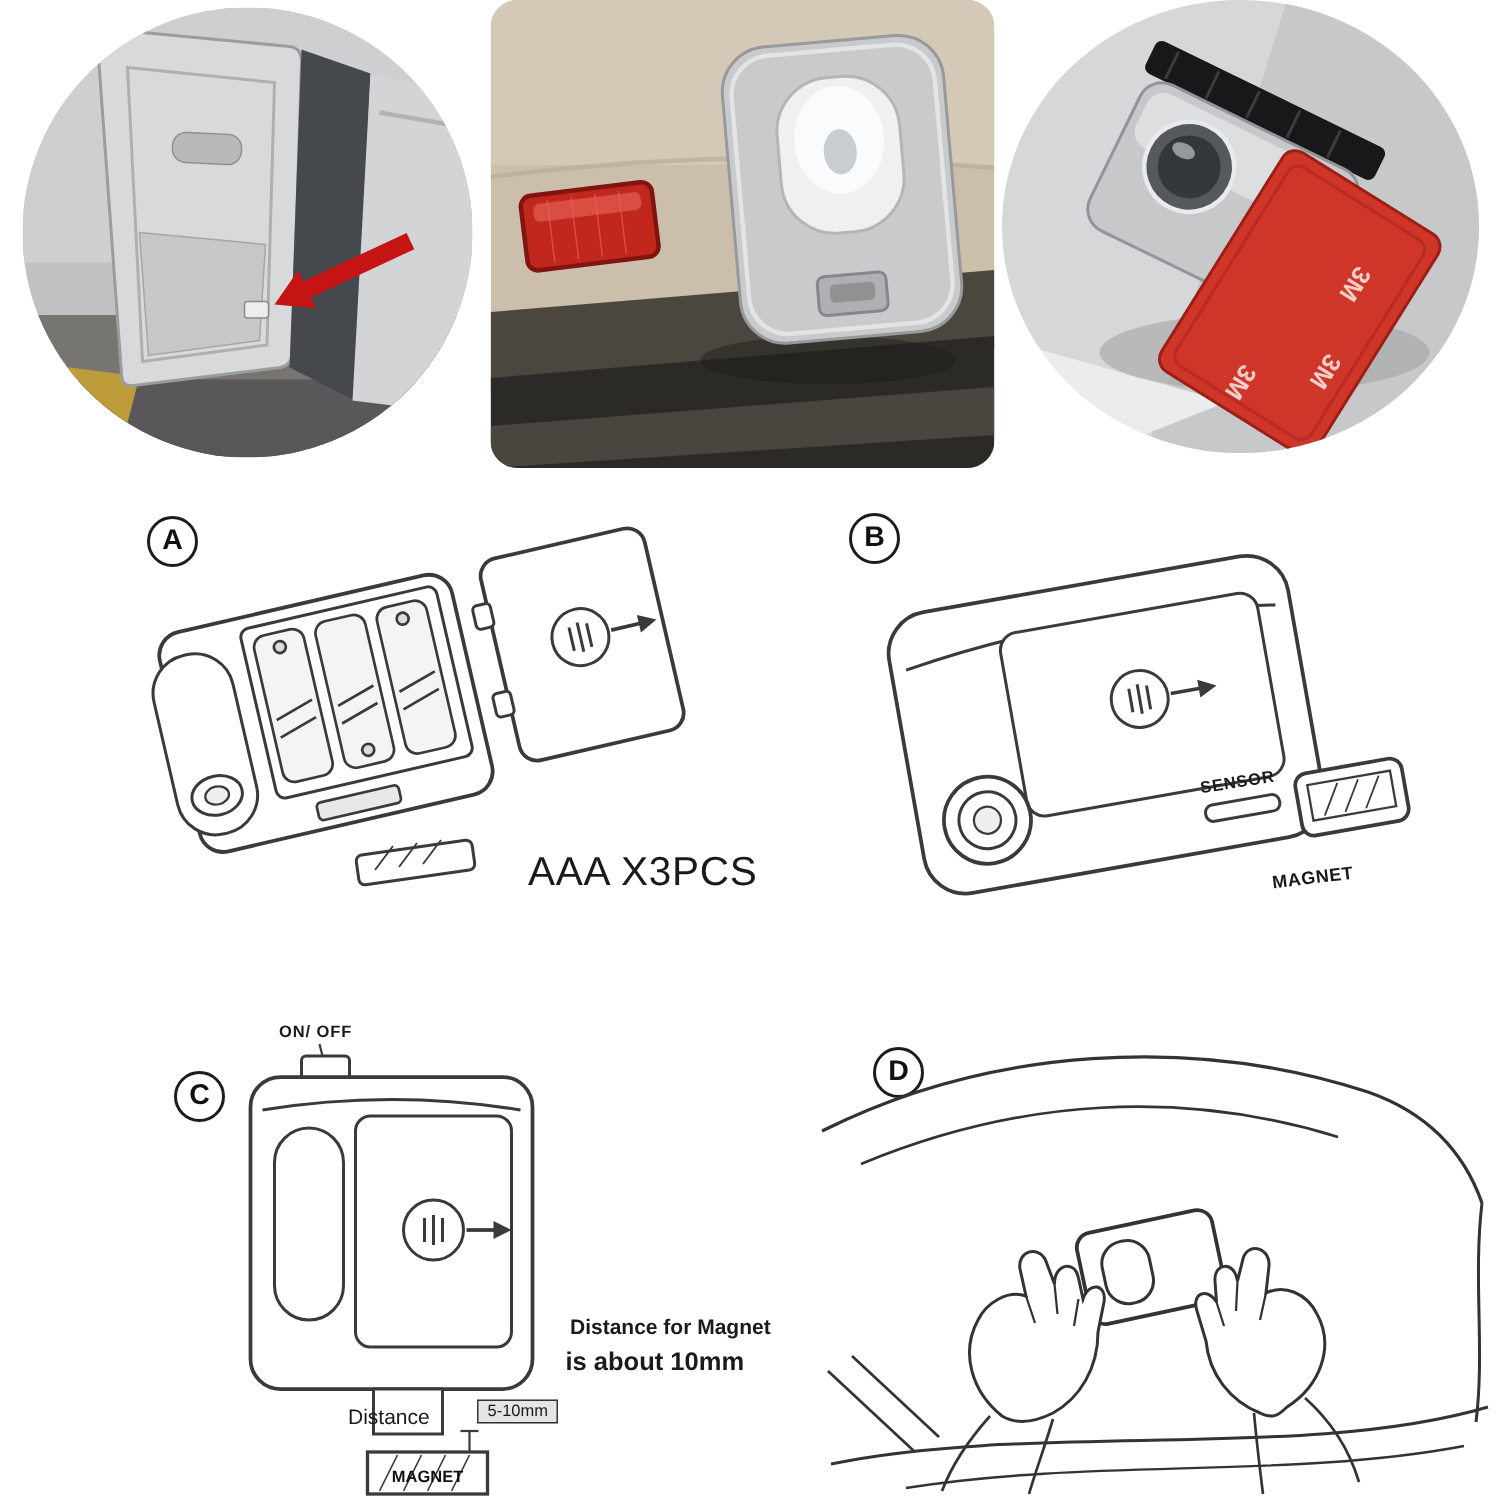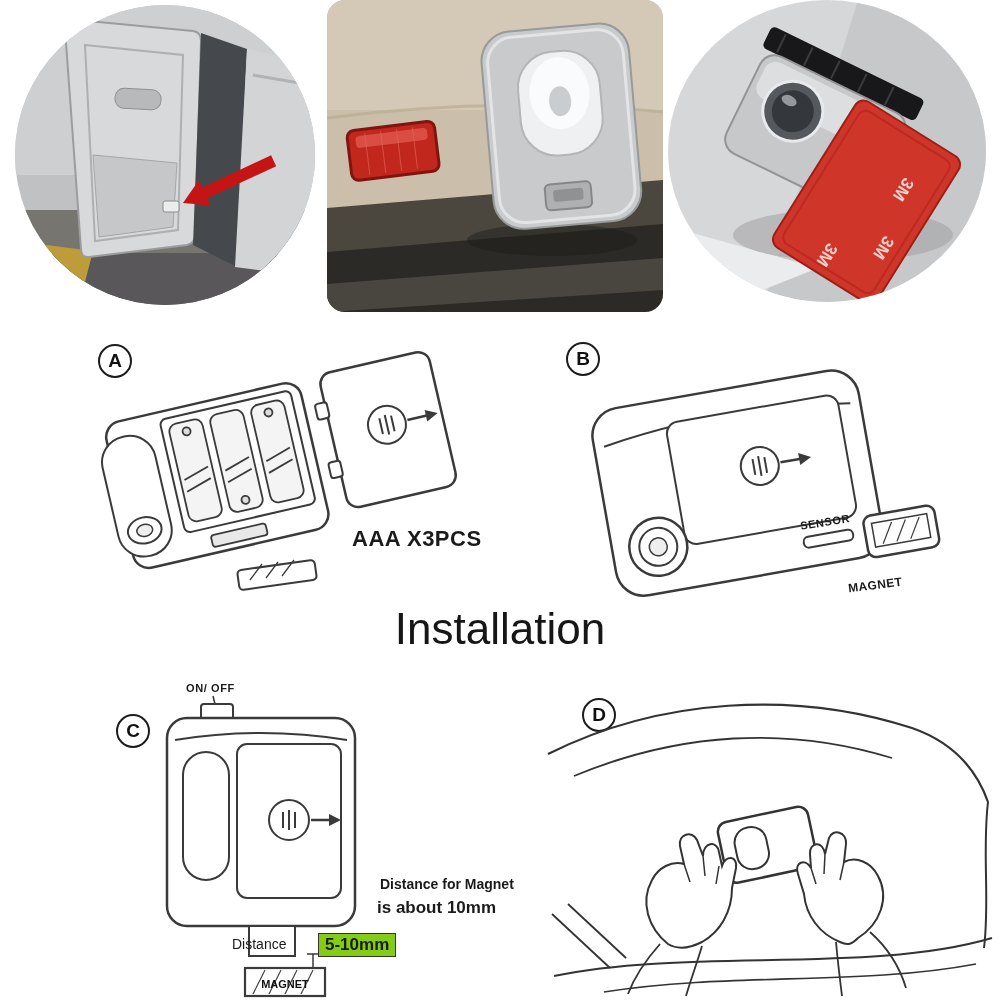--- a/index.html
+++ b/index.html
@@ -6,28 +6,28 @@
   .canvas{position:relative;width:1000px;height:1000px;background:#fff;overflow:hidden;
           font-family:"Liberation Sans",sans-serif;color:#1a1a1a;}
   .abs{position:absolute;}
   .photo{position:absolute;overflow:hidden;}
   .circle{border-radius:50%;}
   .rounded{border-radius:18px;}
   .badge{position:absolute;width:30px;height:30px;border:2.5px solid #1c1c1c;border-radius:50%;
          display:flex;align-items:center;justify-content:center;font-weight:bold;font-size:19px;
          color:#111;background:#fff;}
   .title{position:absolute;left:0;right:0;top:604px;text-align:center;font-size:44px;color:#161616;}
-  .cap-a{position:absolute;font-size:22px;font-weight:bold;letter-spacing:.5px;}
+  .cap-a{position:absolute;font-size:27px;font-weight:normal;letter-spacing:.5px;margin-top:40px;}
   .lbl-xs{position:absolute;font-size:11px;font-weight:bold;letter-spacing:.6px;}
   .lbl-s{position:absolute;font-size:12px;font-weight:bold;letter-spacing:.4px;}
   .note1{position:absolute;font-size:14px;font-weight:bold;margin-left:20px;}
   .note2{position:absolute;font-size:17px;font-weight:bold;padding-left:20px;}
   .dist{position:absolute;font-size:14px;font-weight:normal;}
-  .distbox{position:absolute;font-size:17px;font-weight:bold;border:1.5px solid #333;
-           padding:1px 6px;background:#84cc16;}
+  .distbox{position:absolute;font-size:11px;font-weight:normal;border:1.5px solid #333;
+           padding:1px 6px;background:#e5e5e5;}
   svg{display:block;}
 </style>
 </head>
 <body>
 
 <div class="canvas">
 
   <figure class="photo circle" style="left:15px;top:5px;width:300px;height:300px;margin:0;">
     <svg width="300" height="300" viewBox="0 0 300 300">
       <rect width="300" height="300" fill="#bfc1c3"></rect>
@@ -174,21 +174,20 @@
         <rect x="260" y="158" width="56" height="24" stroke-width="1.5"></rect>
         <line x1="268" y1="180" x2="280" y2="160" stroke-width="1.2"></line>
         <line x1="282" y1="180" x2="294" y2="160" stroke-width="1.2"></line>
         <line x1="296" y1="180" x2="308" y2="160" stroke-width="1.2"></line>
       </g>
     </g>
   </svg>
   <span class="lbl-xs" style="left:800px;top:516px;transform:rotate(-9deg);">SENSOR</span>
   <span class="lbl-s" style="left:848px;top:578px;transform:rotate(-7deg);">MAGNET</span>
 
-  <h1 class="title" style="margin:0;font-weight:400;">Installation</h1>
 
   <span class="badge" style="left:116px;top:714px;">C</span>
   <span class="lbl-xs" style="left:186px;top:682px;">ON/ OFF</span>
   <svg class="abs" style="left:95px;top:670px;" width="400" height="330" viewBox="0 0 400 330">
     <line x1="118" y1="26" x2="122" y2="42" stroke="#3a3a3a" stroke-width="1.5"></line>
     <g transform="translate(72,48)" fill="#fff" stroke="#3a3a3a">
       <rect x="34" y="-14" width="32" height="16" rx="3" stroke-width="2"></rect>
       <rect x="0" y="0" width="188" height="208" rx="20" stroke-width="2.5"></rect>
       <path d="M8,22 Q94,8 180,22" fill="none" stroke-width="2"></path>
       <rect x="16" y="34" width="46" height="128" rx="23" stroke-width="2"></rect>

